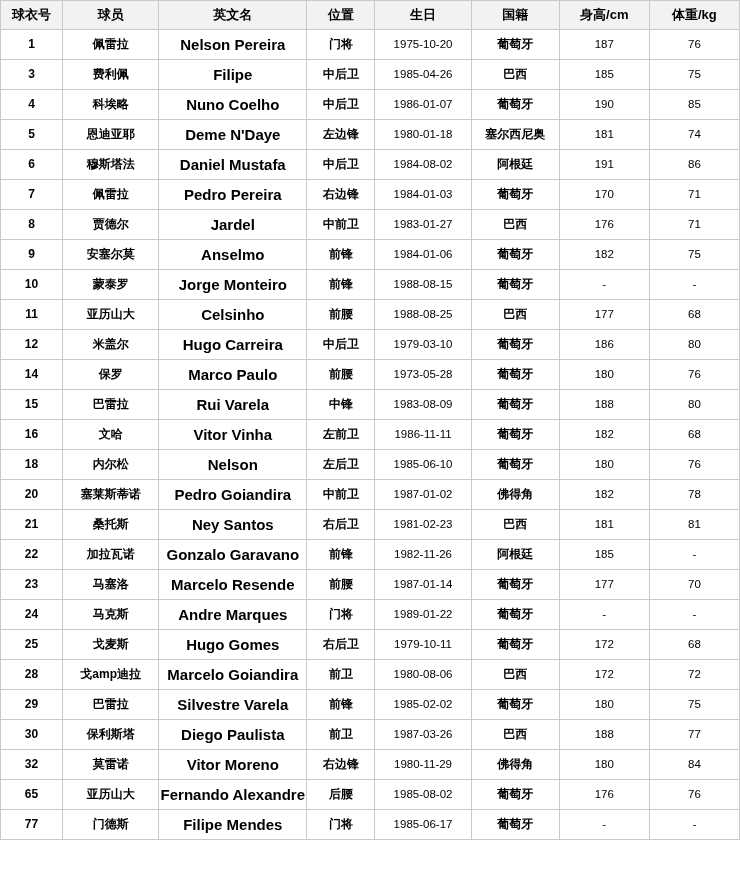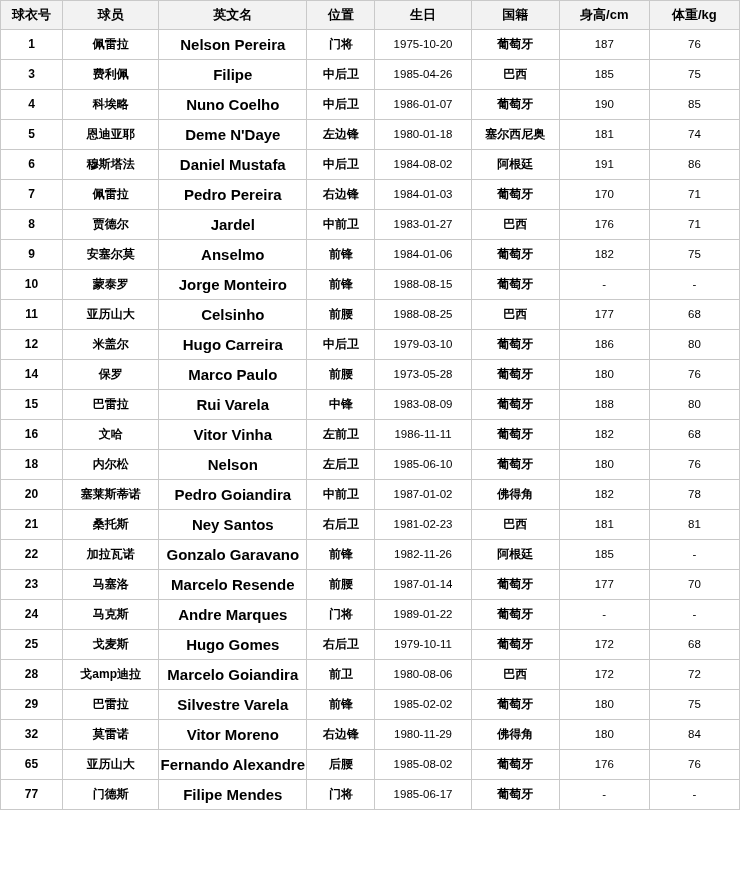--- a/index.html
+++ b/index.html
@@ -315,20 +315,30 @@
         <td class="num">29</td>
         <td class="name-cn">巴雷拉</td>
         <td class="name-en">Silvestre Varela</td>
         <td class="pos">前锋</td>
         <td class="dob">1985-02-02</td>
         <td class="nat">葡萄牙</td>
         <td class="height">180</td>
         <td class="weight">75</td>
       </tr>
       <tr>
+        <td class="num">30</td>
+        <td class="name-cn">保利斯塔</td>
+        <td class="name-en">Diego Paulista</td>
+        <td class="pos">前卫</td>
+        <td class="dob">1987-03-26</td>
+        <td class="nat">巴西</td>
+        <td class="height">188</td>
+        <td class="weight">77</td>
+      </tr>
+      <tr>
         <td class="num">32</td>
         <td class="name-cn">莫雷诺</td>
         <td class="name-en">Vitor Moreno</td>
         <td class="pos">右边锋</td>
         <td class="dob">1980-11-29</td>
         <td class="nat">佛得角</td>
         <td class="height">180</td>
         <td class="weight">84</td>
       </tr>
       <tr>

